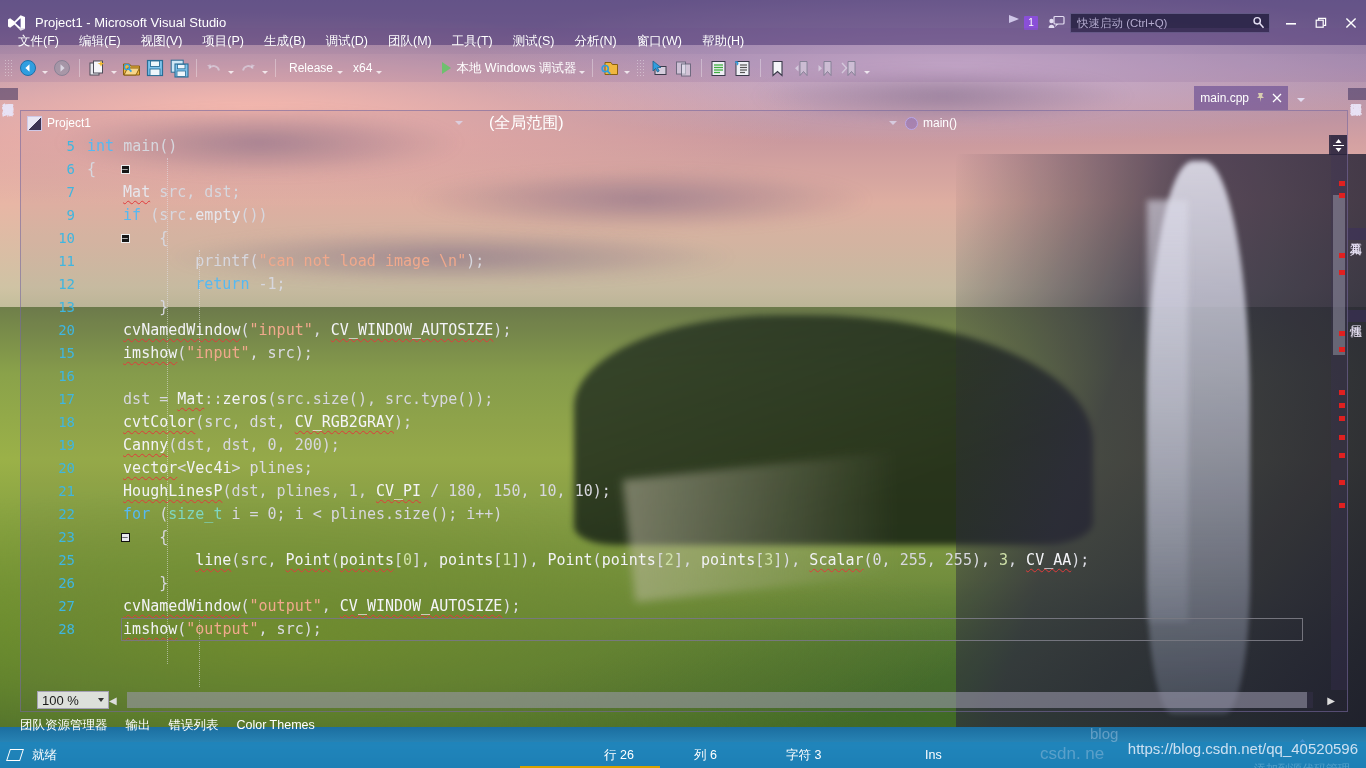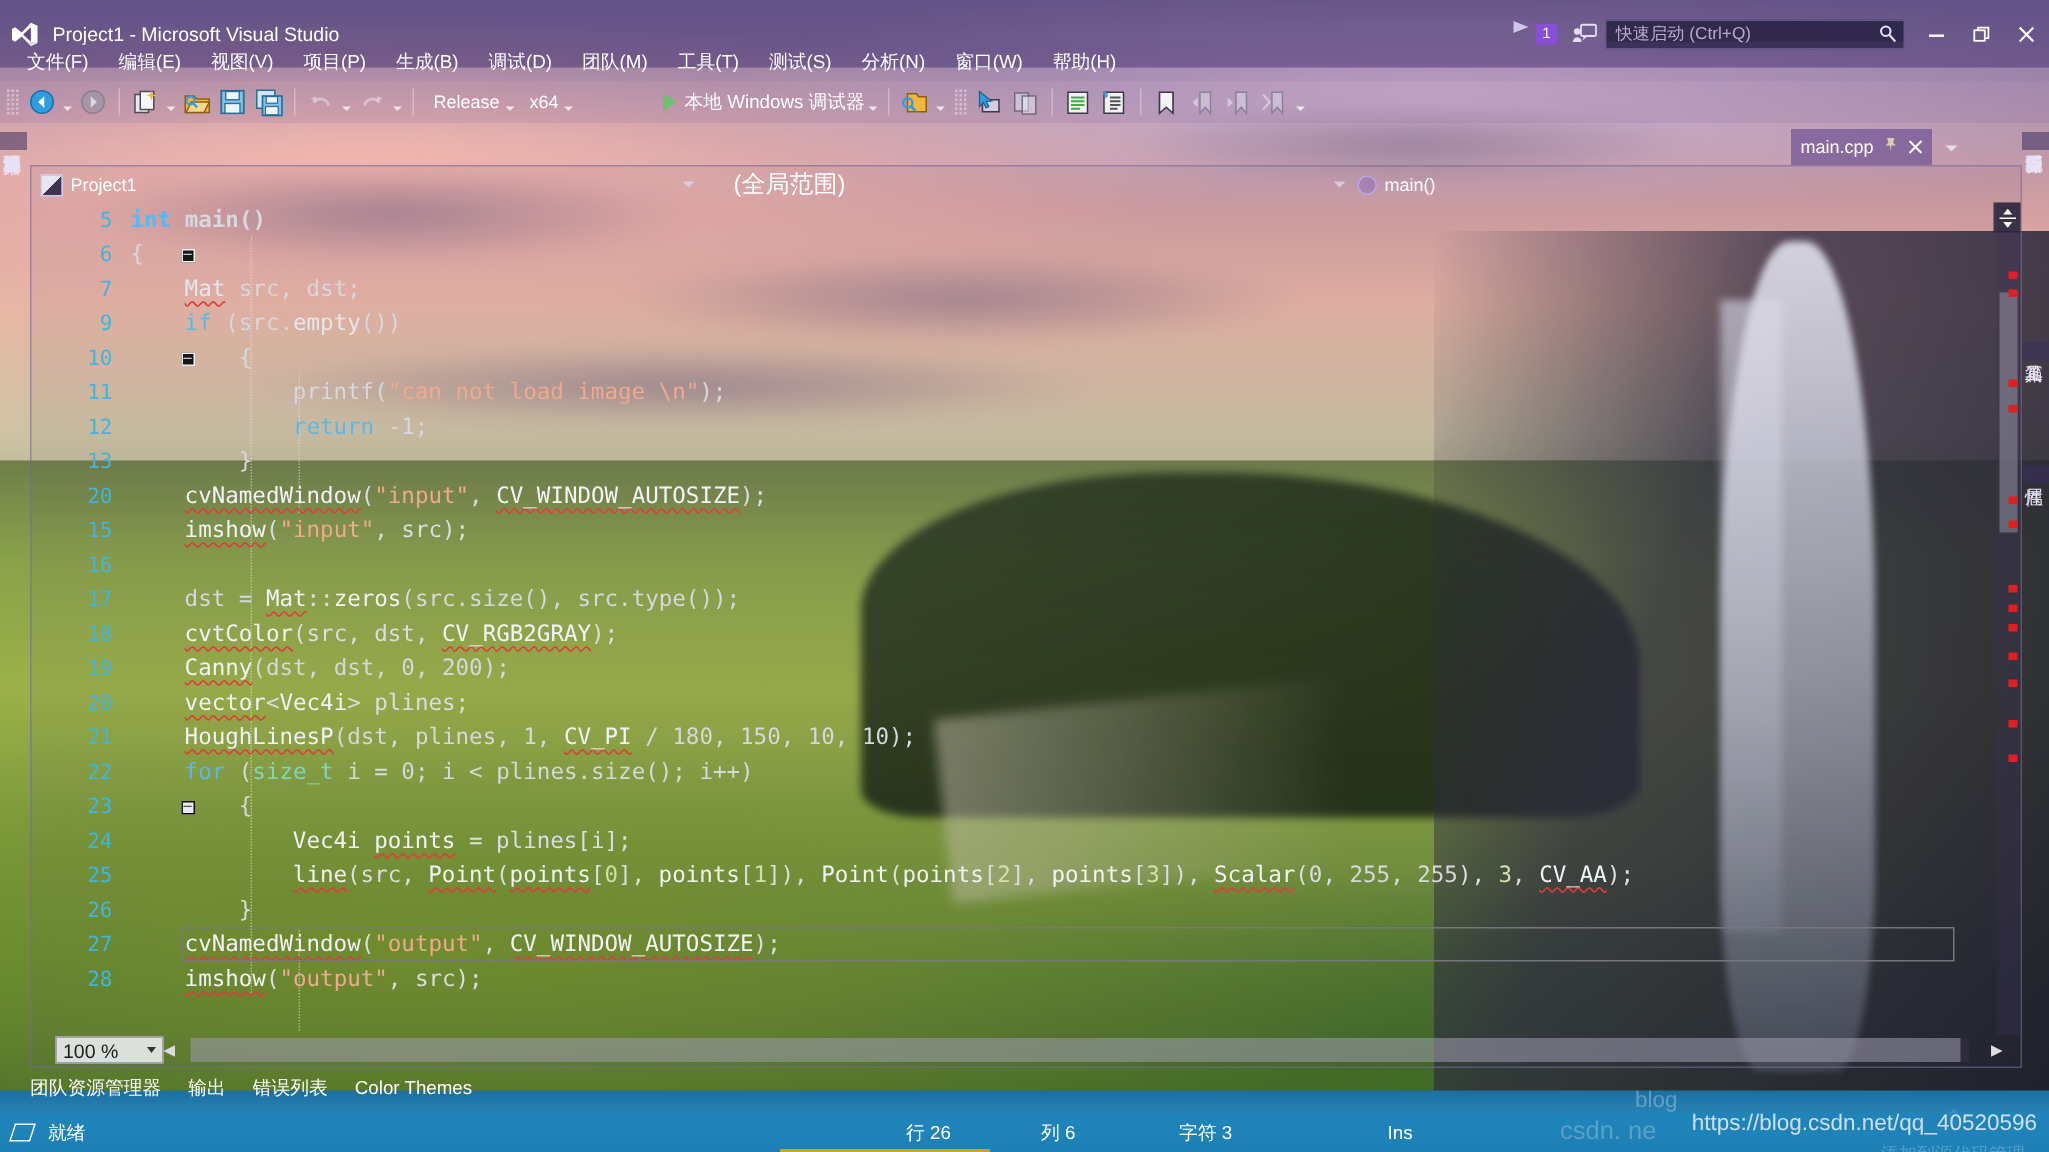--- a/index.html
+++ b/index.html
@@ -546,39 +546,38 @@
         <span class="member-ico"></span>
         <span>main()</span>
       </div>
     </div>
 
     <div id="code-area">
       <div class="ind" style="left:146px;top:23px;height:506px;"></div>
       <div class="ind" style="left:178px;top:115px;height:92px;"></div>
       <div class="ind" style="left:178px;top:483px;height:69px;"></div>
       <div id="code-lines">
-          <div class="cline"><span class="lnum">5</span><span class="glyph"><span class="boxfold filled">‒</span></span><span style="margin-left: 0px; font-weight: bold;"><span class="kw">int</span><span class="dim"> </span><span class="dim">main</span><span class="dim">()</span></span></div>
+          <div class="cline"><span class="lnum">5</span><span class="glyph"><span class="boxfold filled">‒</span></span><span style="margin-left: 0px;"><span class="kw">int</span><span class="dim"> </span><span class="dim">main</span><span class="dim">()</span></span></div>
           <div class="cline"><span class="lnum">6</span><span style="margin-left: 0px;"><span class="dim">{</span></span></div>
           <div class="cline"><span class="lnum">7</span><span style="margin-left: 36.08px;"><span class="id squig">Mat</span><span class="dim"> src, dst;</span></span></div>
           <div class="cline"><span class="lnum">9</span><span class="glyph"><span class="boxfold filled">‒</span></span><span style="margin-left: 36.08px;"><span class="kw">if</span><span class="dim"> (src.</span><span class="id">empty</span><span class="dim">())</span></span></div>
           <div class="cline"><span class="lnum">10</span><span style="margin-left: 72.16px;"><span class="dim">{</span></span></div>
           <div class="cline"><span class="lnum">11</span><span style="margin-left: 108.24px;"><span class="dim">printf</span><span class="dim">(</span><span class="str">"can not load image \n"</span><span class="dim">);</span></span></div>
           <div class="cline"><span class="lnum">12</span><span style="margin-left: 108.24px;"><span class="kw">return</span><span class="dim"> -1;</span></span></div>
           <div class="cline"><span class="lnum">13</span><span style="margin-left: 72.16px;"><span class="dim">}</span></span></div>
           <div class="cline"><span class="lnum">20</span><span style="margin-left: 36.08px;"><span class="fn squig">cvNamedWindow</span><span class="punct">(</span><span class="str">"input"</span><span class="punct">, </span><span class="mac squig">CV_WINDOW_AUTOSIZE</span><span class="punct">);</span></span></div>
           <div class="cline"><span class="lnum">15</span><span style="margin-left: 36.08px;"><span class="fn squig">imshow</span><span class="punct">(</span><span class="str">"input"</span><span class="punct">, src);</span></span></div>
           <div class="cline"><span class="lnum">16</span><span style="margin-left: 36.08px;"></span></div>
           <div class="cline"><span class="lnum">17</span><span style="margin-left: 36.08px;"><span class="dim">dst = </span><span class="fn squig">Mat</span><span class="punct">::</span><span class="fn">zeros</span><span class="dim">(src.</span><span class="dim">size</span><span class="dim">(), src.</span><span class="dim">type</span><span class="dim">());</span></span></div>
           <div class="cline"><span class="lnum">18</span><span style="margin-left: 36.08px;"><span class="fn squig">cvtColor</span><span class="punct">(src, dst, </span><span class="mac squig">CV_RGB2GRAY</span><span class="punct">);</span></span></div>
           <div class="cline"><span class="lnum">19</span><span style="margin-left: 36.08px;"><span class="fn squig">Canny</span><span class="dim">(dst, dst, </span><span class="dim">0</span><span class="dim">, </span><span class="dim">200</span><span class="dim">);</span></span></div>
           <div class="cline"><span class="lnum">20</span><span style="margin-left: 36.08px;"><span class="fn squig">vector</span><span class="punct">&lt;</span><span class="fn">Vec4i</span><span class="punct">&gt; plines;</span></span></div>
           <div class="cline"><span class="lnum">21</span><span style="margin-left: 36.08px;"><span class="fn squig">HoughLinesP</span><span class="dim">(dst, plines, </span><span class="dim">1</span><span class="dim">, </span><span class="mac squig">CV_PI</span><span class="dim"> / </span><span class="dim">180</span><span class="dim">, </span><span class="dim">150</span><span class="dim">, </span><span class="dim">10</span><span class="dim">, </span><span class="dim">10</span><span class="dim">);</span></span></div>
           <div class="cline"><span class="lnum">22</span><span class="glyph"><span class="boxfold">‒</span></span><span style="margin-left: 36.08px;"><span class="kw">for</span><span class="dim"> (</span><span class="type">size_t</span><span class="dim"> i = </span><span class="dim">0</span><span class="dim">; i &lt; plines.</span><span class="dim">size</span><span class="dim">(); i++)</span></span></div>
           <div class="cline"><span class="lnum">23</span><span style="margin-left: 72.16px;"><span class="dim">{</span></span></div>
-          <div class="cline"><span class="lnum">24</span><span style="margin-left: 108.24px;"><span class="fn">Vec4i</span><span class="punct"> </span><span class="fn squig">points</span><span class="punct"> = plines[i];</span></span></div>
           <div class="cline"><span class="lnum">25</span><span style="margin-left: 108.24px;"><span class="fn squig">line</span><span class="punct">(src, </span><span class="fn squig">Point</span><span class="punct">(</span><span class="fn squig">points</span><span class="punct">[</span><span class="num">0</span><span class="punct">], </span><span class="fn">points</span><span class="punct">[</span><span class="num">1</span><span class="punct">]), </span><span class="fn">Point</span><span class="punct">(</span><span class="fn">points</span><span class="punct">[</span><span class="num">2</span><span class="punct">], </span><span class="fn">points</span><span class="punct">[</span><span class="num">3</span><span class="punct">]), </span><span class="fn squig">Scalar</span><span class="punct">(</span><span class="punct">0</span><span class="punct">, </span><span class="dim">255</span><span class="punct">, </span><span class="dim">255</span><span class="punct">), </span><span class="num">3</span><span class="punct">, </span><span class="mac squig">CV_AA</span><span class="punct">);</span></span></div>
           <div class="cline"><span class="lnum">26</span><span style="margin-left: 72.16px;"><span class="dim">}</span></span></div>
           <div class="cline"><span class="lnum">27</span><span style="margin-left: 36.08px;"><span class="fn squig">cvNamedWindow</span><span class="punct">(</span><span class="str">"output"</span><span class="punct">, </span><span class="mac squig">CV_WINDOW_AUTOSIZE</span><span class="punct">);</span></span></div>
           <div class="cline"><span class="lnum">28</span><span style="margin-left: 36.08px;"><span class="fn squig">imshow</span><span class="punct">(</span><span class="str">"output"</span><span class="punct">, src);</span></span></div>
         </div>
       <div id="curline" style="top: 483px;"></div>
     </div>
 
     <div id="vscroll">
       <div id="splitter-ico">

